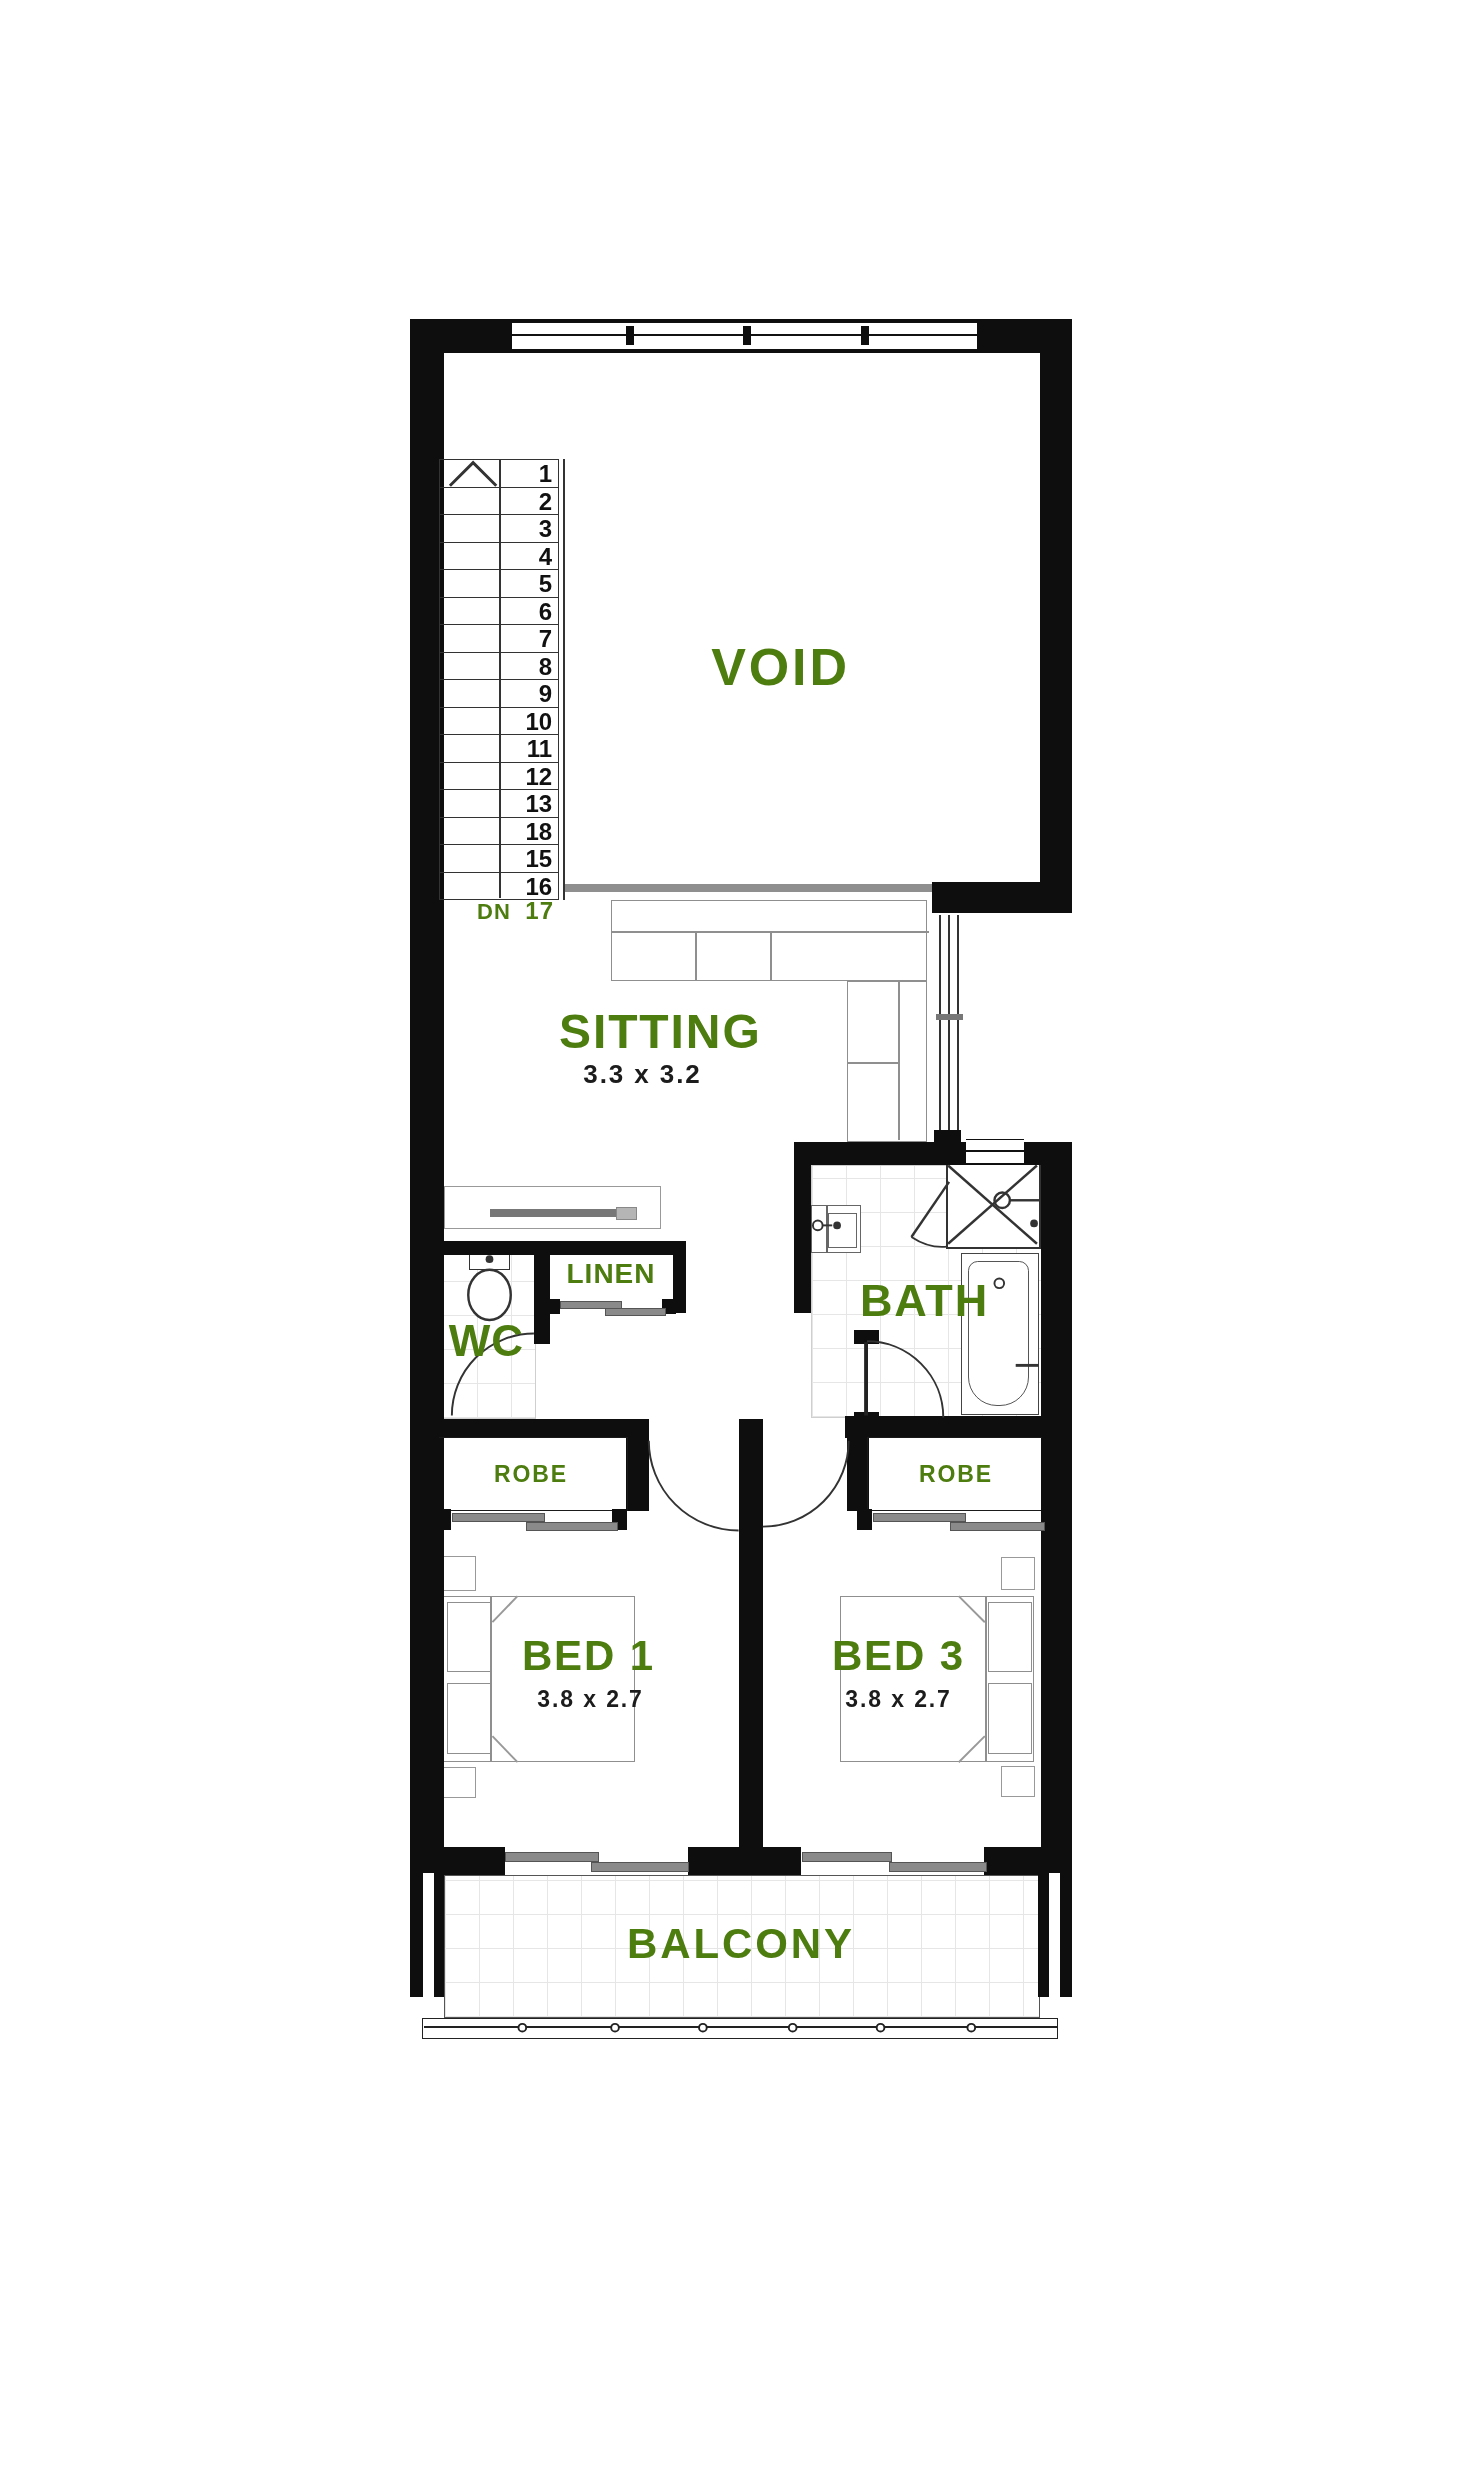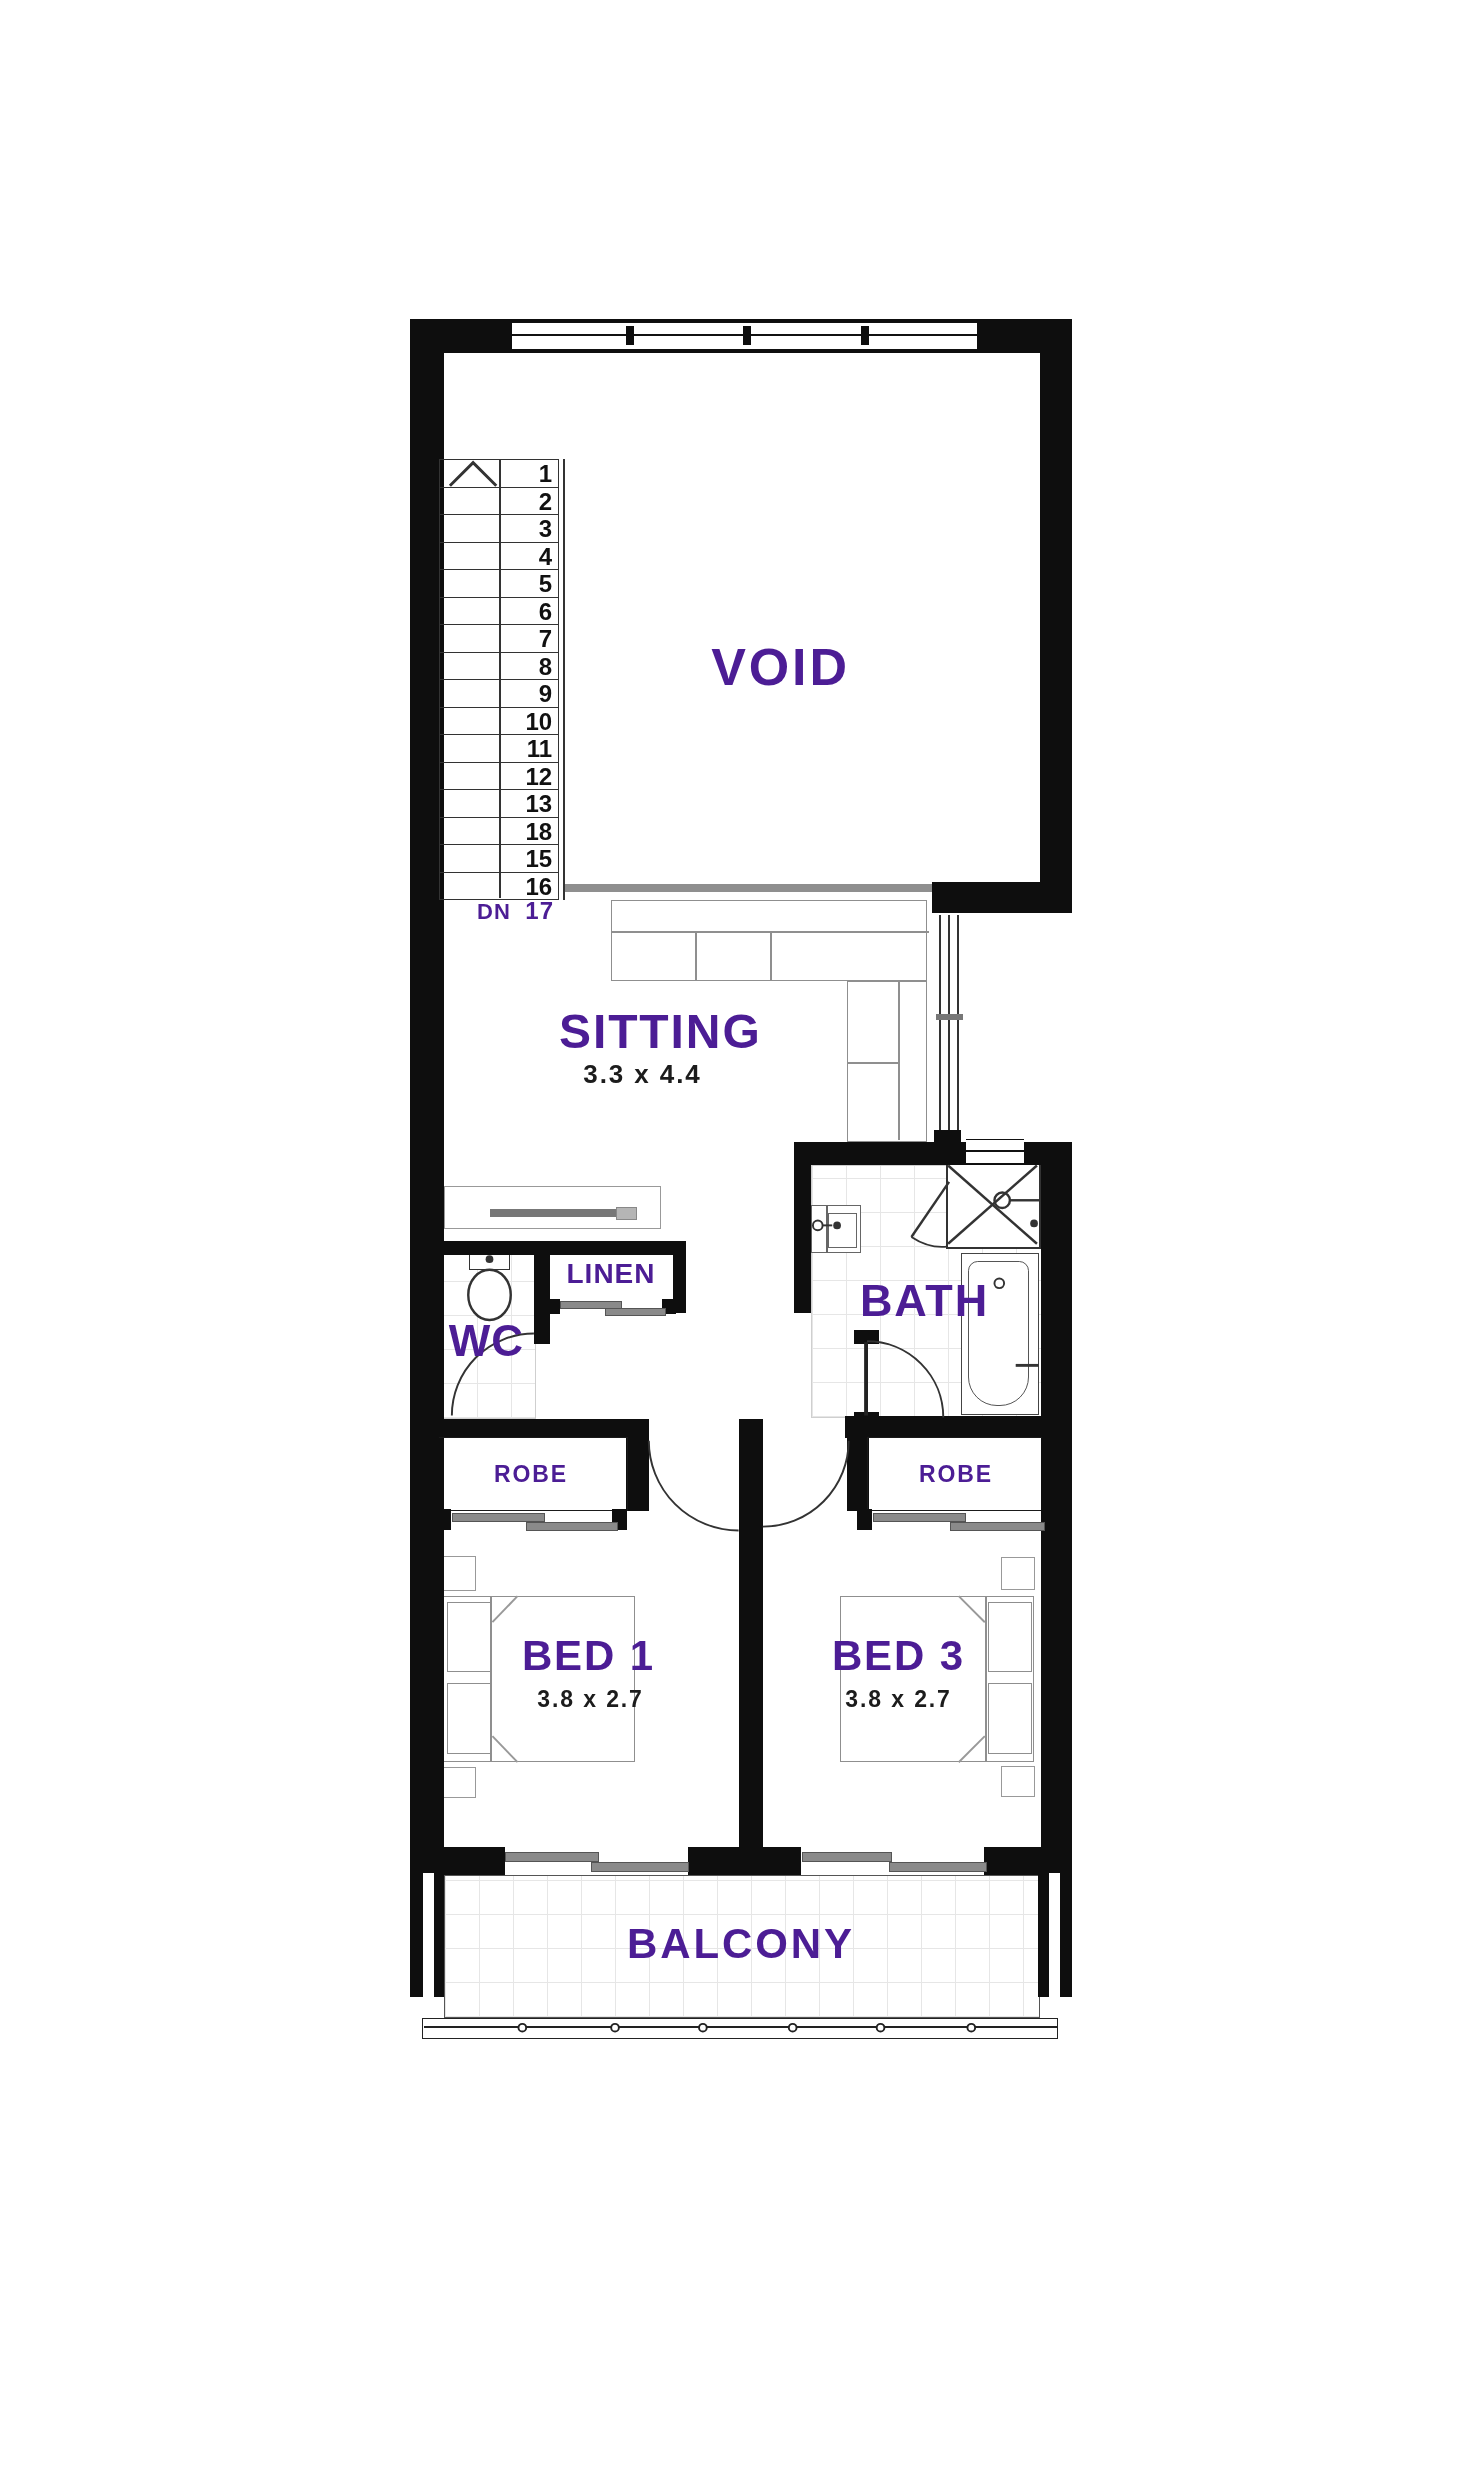--- a/index.html
+++ b/index.html
@@ -1,20 +1,20 @@
 <!DOCTYPE html>
 <html><head>
 <meta charset="utf-8">
 <style>
   html,body{margin:0;padding:0;background:#ffffff;}
   .canvas{position:relative;width:1483px;height:2472px;background:#fff;overflow:hidden;
           font-family:"Liberation Sans", sans-serif;}
   .abs{position:absolute;}
   .w{position:absolute;background:#0e0e0e;}
-  .lab{position:absolute;color:#4c1d95;font-weight:700;text-align:center;letter-spacing:1px;line-height:1;}
+  .lab{position:absolute;color:#4d7c0f;font-weight:700;text-align:center;letter-spacing:1px;line-height:1;}
   .dims{font-weight:600;color:#1c1c1c;letter-spacing:1.9px;}
   .tiles{position:absolute;background:
      repeating-linear-gradient(0deg,#e6e6e6 0 1px,transparent 1px 34px),
      repeating-linear-gradient(90deg,#e6e6e6 0 1px,transparent 1px 34px);
      border:1px solid #cfcfcf;}
   .f{position:absolute;border:1.9px solid #8f8f8f;background:#fff;}
   .line{position:absolute;background:#8f8f8f;}
   .dline{position:absolute;background:#333;}
   .bar{position:absolute;background:#8a8a8a;border:1px solid #555;}
   .whiteband{position:absolute;background:#fff;border-top:1.9px solid #111;border-bottom:1.9px solid #111;}
@@ -227,21 +227,21 @@
     <circle cx="541" cy="2100" r="4" fill="#fff" stroke="#222" stroke-width="2"></circle>
     <circle cx="637" cy="2100" r="4" fill="#fff" stroke="#222" stroke-width="2"></circle>
     <circle cx="728" cy="2100" r="4" fill="#fff" stroke="#222" stroke-width="2"></circle>
     <circle cx="821" cy="2100" r="4" fill="#fff" stroke="#222" stroke-width="2"></circle>
     <circle cx="912" cy="2100" r="4" fill="#fff" stroke="#222" stroke-width="2"></circle>
     <circle cx="1006" cy="2100" r="4" fill="#fff" stroke="#222" stroke-width="2"></circle>
   </svg>
 
   <div class="lab" style="left:701px;top:641px;width:159px;font-size:52px;letter-spacing:2.9px;">VOID</div>
   <div class="lab" style="left:551px;top:1008px;width:193px;font-size:48px;letter-spacing:1.9px;margin-left:8px;">SITTING</div>
-  <div class="lab dims" style="left:546px;top:1061px;width:193px;font-size:26px;">3.3 x 4.4</div>
+  <div class="lab dims" style="left:546px;top:1061px;width:193px;font-size:26px;">3.3 x 3.2</div>
   <div class="lab" style="left:553px;top:1260px;width:116px;font-size:28px;">LINEN</div>
   <div class="lab" style="left:436px;top:1319px;width:101px;font-size:44px;">WC</div>
   <div class="lab" style="left:828px;top:1278px;width:193px;font-size:45px;letter-spacing:1.9px;">BATH</div>
   <div class="lab" style="left:454px;top:1463px;width:154px;font-size:23px;letter-spacing:1.9px;">ROBE</div>
   <div class="lab" style="left:879px;top:1463px;width:154px;font-size:23px;letter-spacing:1.9px;">ROBE</div>
   <div class="lab" style="left:492px;top:1635px;width:193px;font-size:42px;letter-spacing:1.9px;">BED 1</div>
   <div class="lab dims" style="left:494px;top:1688px;width:193px;font-size:23px;">3.8 x 2.7</div>
   <div class="lab" style="left:802px;top:1635px;width:193px;font-size:42px;letter-spacing:1.9px;">BED 3</div>
   <div class="lab dims" style="left:802px;top:1688px;width:193px;font-size:23px;">3.8 x 2.7</div>
   <div class="lab" style="left:596px;top:1923px;width:290px;font-size:42px;letter-spacing:2.9px;">BALCONY</div>

